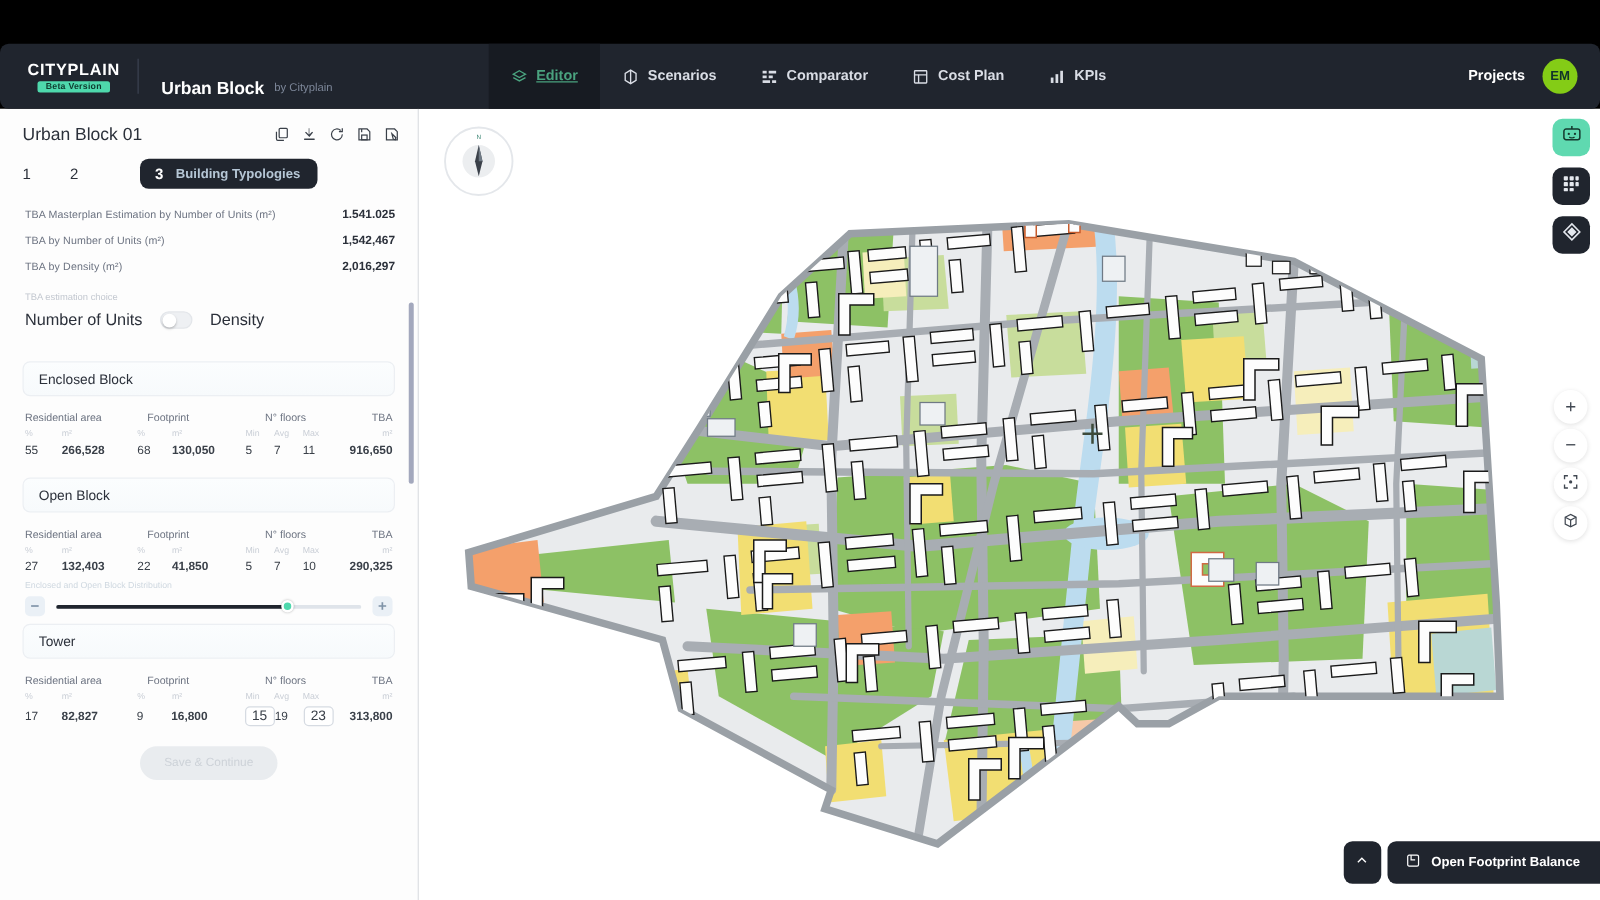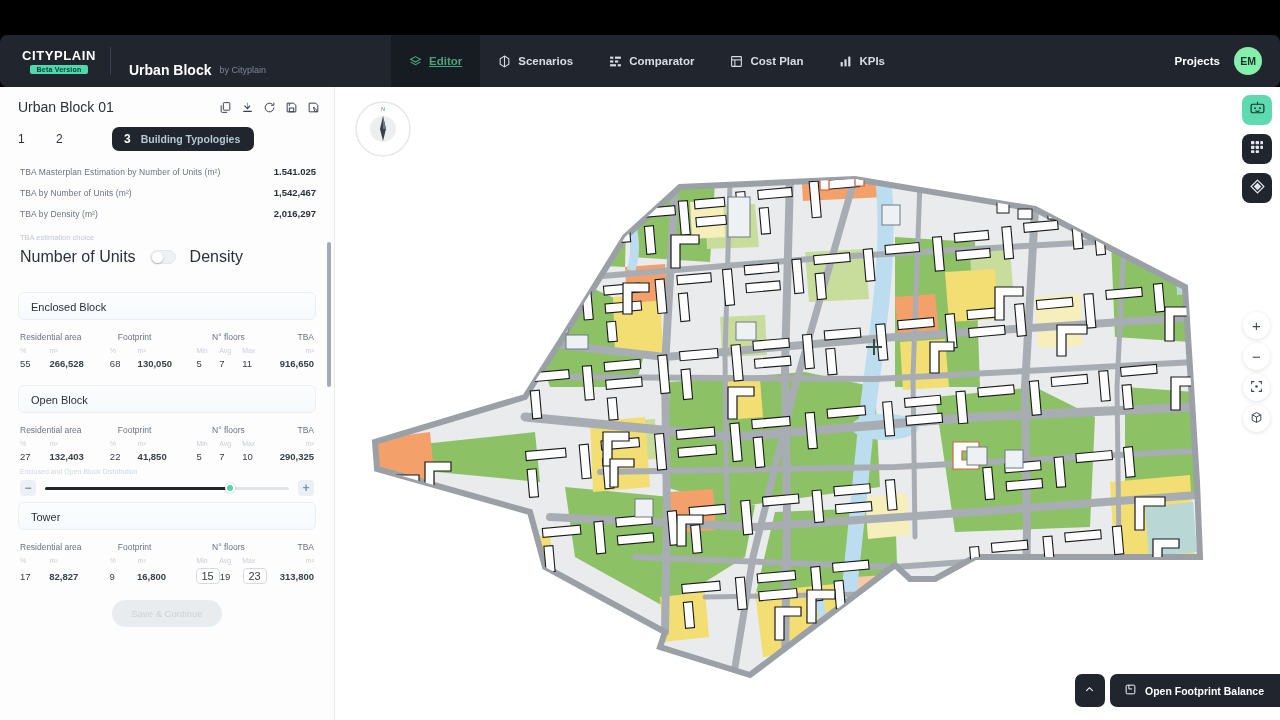--- a/index.html
+++ b/index.html
@@ -66,21 +66,21 @@
   }
   .nav-tab .nicon { display: flex; align-items: center; }
 
   .nav-right {
     margin-left: auto; display: flex; align-items: center;
     gap: 14px; padding-right: 18px;
   }
   .nav-projects { color: #fff; font-size: 11.5px; font-weight: bold; cursor: pointer; }
   .avatar {
     width: 28px; height: 28px; border-radius: 50%;
-    background: #86efac; color: #12342a;
+    background: #84cc16; color: #12342a;
     display: flex; align-items: center; justify-content: center;
     font-size: 10.5px; font-weight: bold; cursor: pointer;
   }
 
   
   .sidebar {
     position: absolute; left: 0; top: 87px;
     width: 335px; height: 633px;
     background: #fdfdfd;
     border-right: 1px solid #e8eaee;
@@ -127,21 +127,21 @@
   .kpi-label { font-size: 8.5px; color: #6b7280; letter-spacing: 0.1px; }
   .kpi-val { margin-left: auto; font-size: 9.5px; font-weight: bold; color: #2b303a; }
 
   .choice-label {
     font-size: 7.5px; color: #c3c8d0; margin-top: 9px; padding-left: 2px;
   }
   .toggle-row {
     display: flex; align-items: center; gap: 14px;
     padding: 6px 2px 10px 2px;
   }
-  .toggle-text { font-size: 16px; color: #2b303a; }
+  .toggle-text { font-size: 13px; color: #2b303a; }
   .switch {
     width: 26px; height: 14px; border-radius: 8px;
     background: #eef0f3; border: 1px solid #e3e6ea;
     position: relative; cursor: pointer;
   }
   .switch::after {
     content: ""; position: absolute; left: 1px; top: 1px;
     width: 11px; height: 11px; border-radius: 50%;
     background: #fff; box-shadow: 0 1px 2px rgba(0,0,0,.25);
   }

